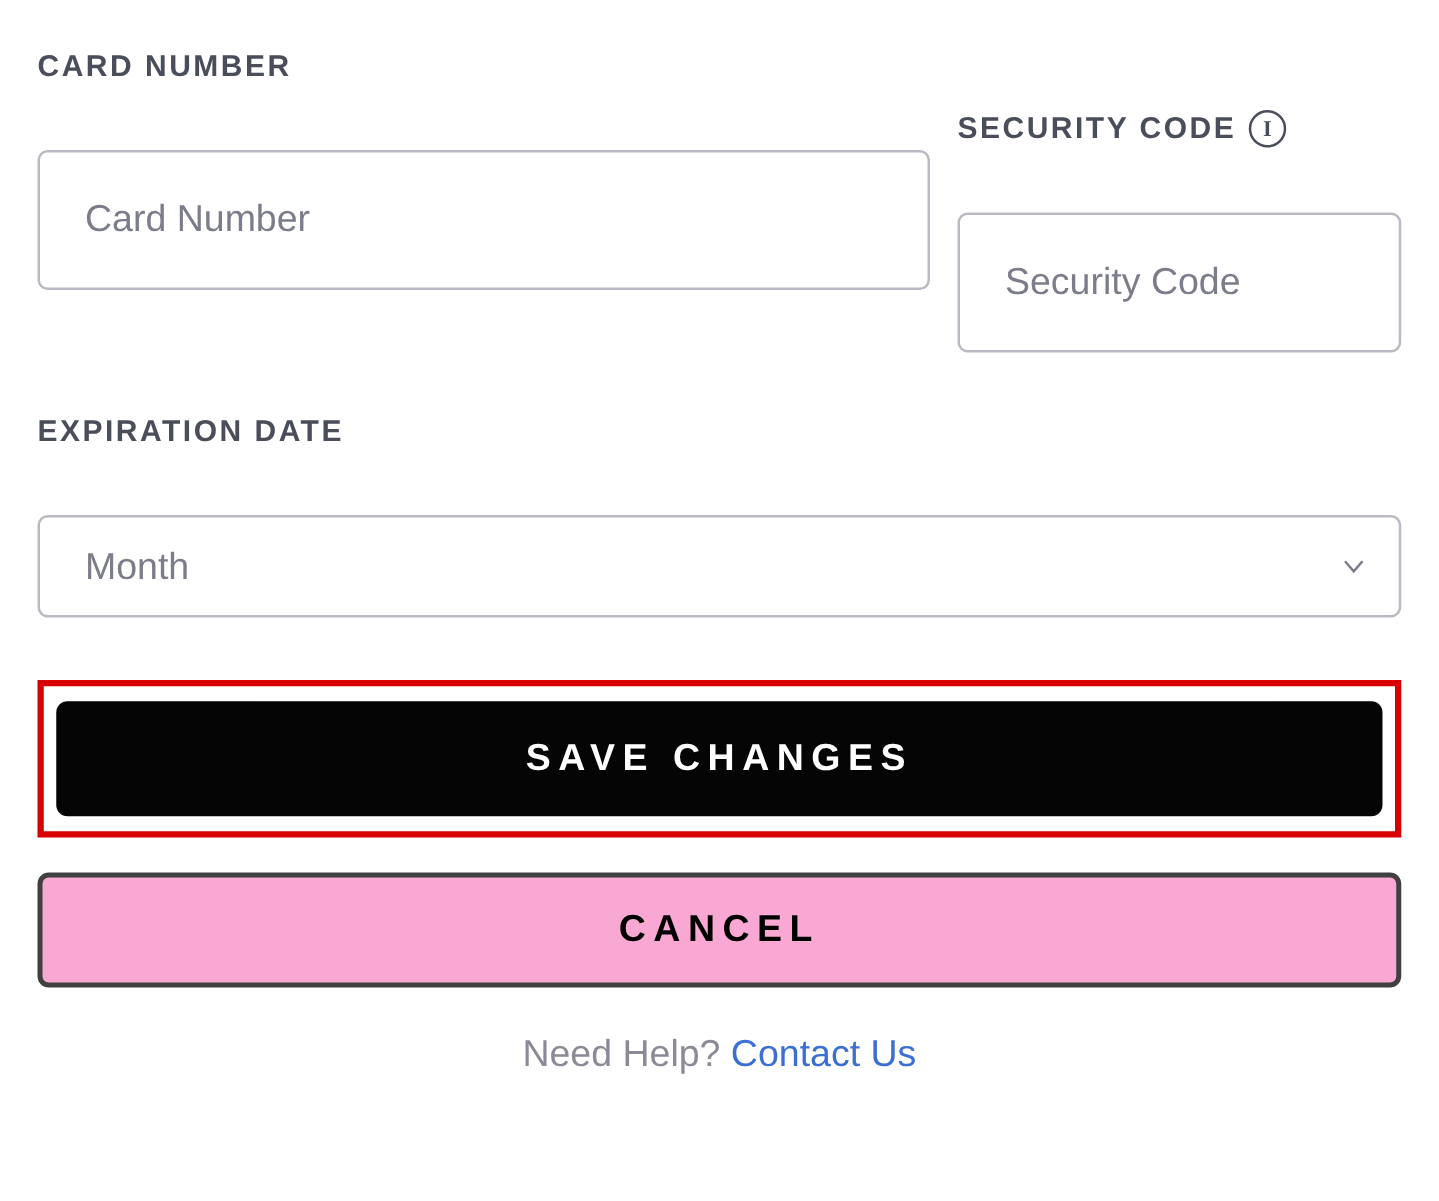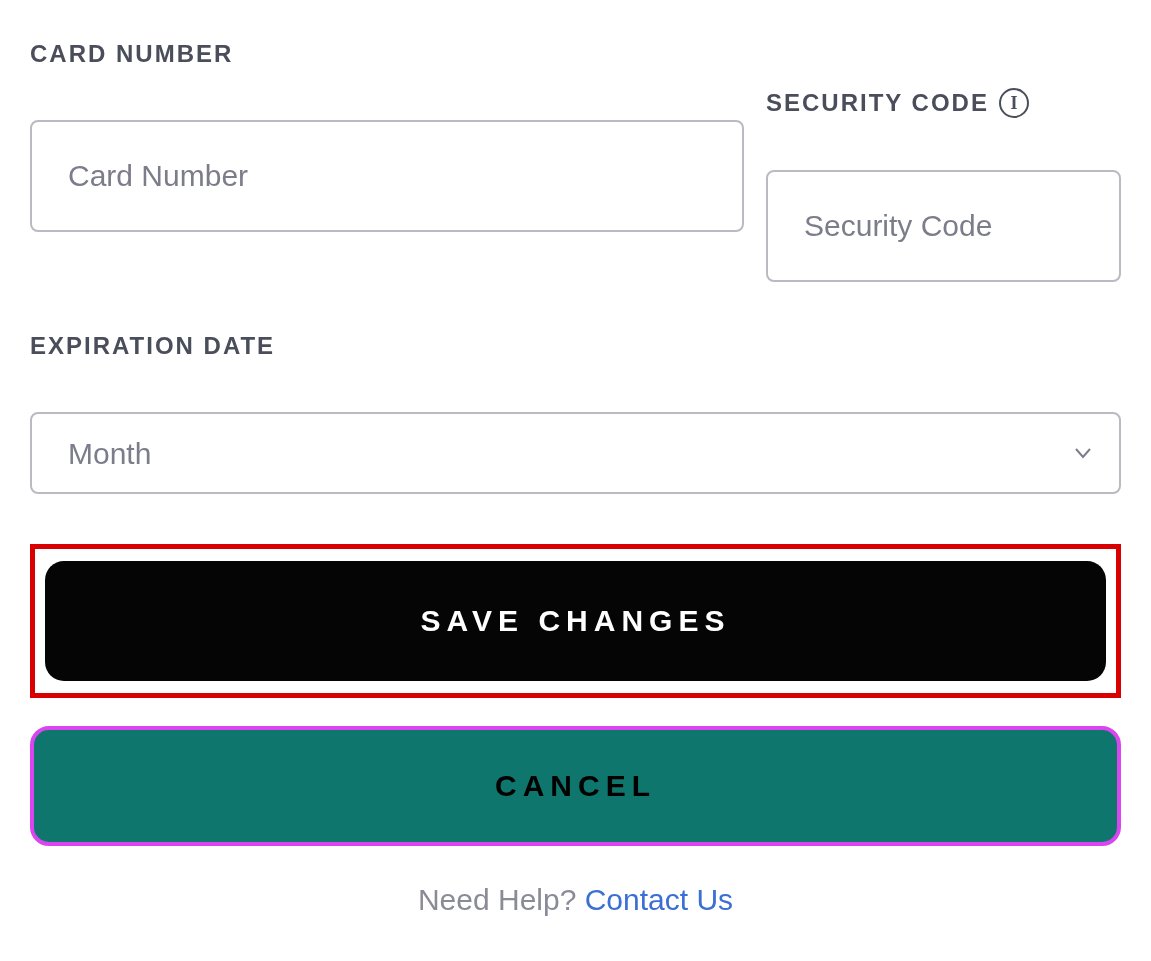--- a/index.html
+++ b/index.html
@@ -117,37 +117,37 @@
     }
     .highlight-box {
       border: 5px solid #d80000;
       padding: 12px 10px;
       margin-top: 50px;
       margin-bottom: 26px;
     }
     .btn {
       display: block;
       width: 100%;
-      height: 120px;
+      height: 92px;
       font-size: 30px;
       font-weight: 700;
       letter-spacing: 6px;
       text-transform: uppercase;
-      border-radius: 19px;
+      border-radius: 9px;
       cursor: pointer;
     }
     .btn-primary {
       background: #050505;
       color: #ffffff;
       border: none;
     }
     .btn-secondary {
-      background: #0f766e;
+      background: #f9a8d4;
       color: #000000;
-      border: 4px solid #d946ef;
+      border: 4px solid #404040;
       margin-top: 28px;
     }
     .help {
       text-align: center;
       margin-top: 37px;
       font-size: 30px;
       color: #8a8b96;
     }
     .help a {
       color: #3b6fd4;

